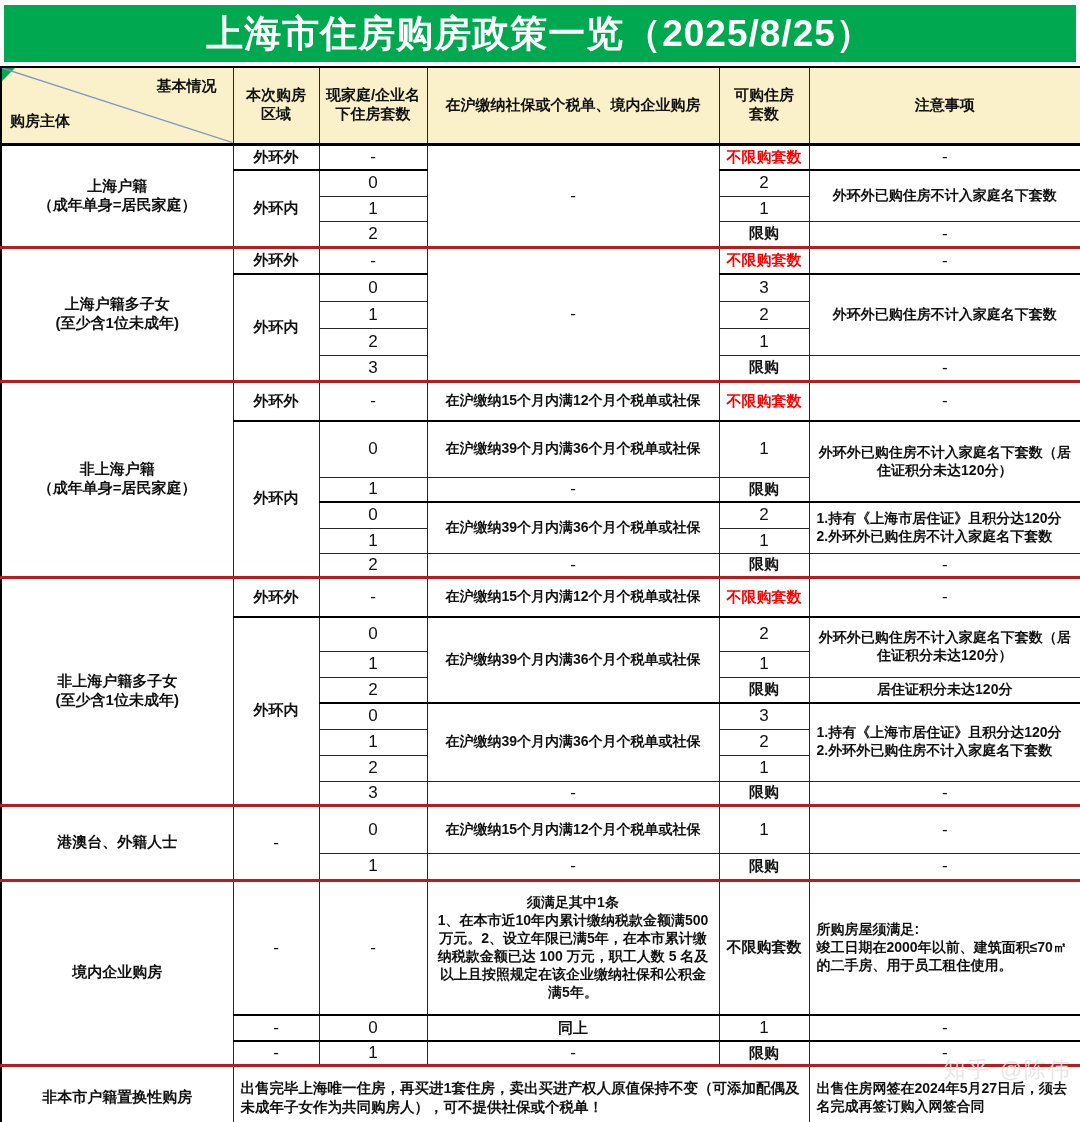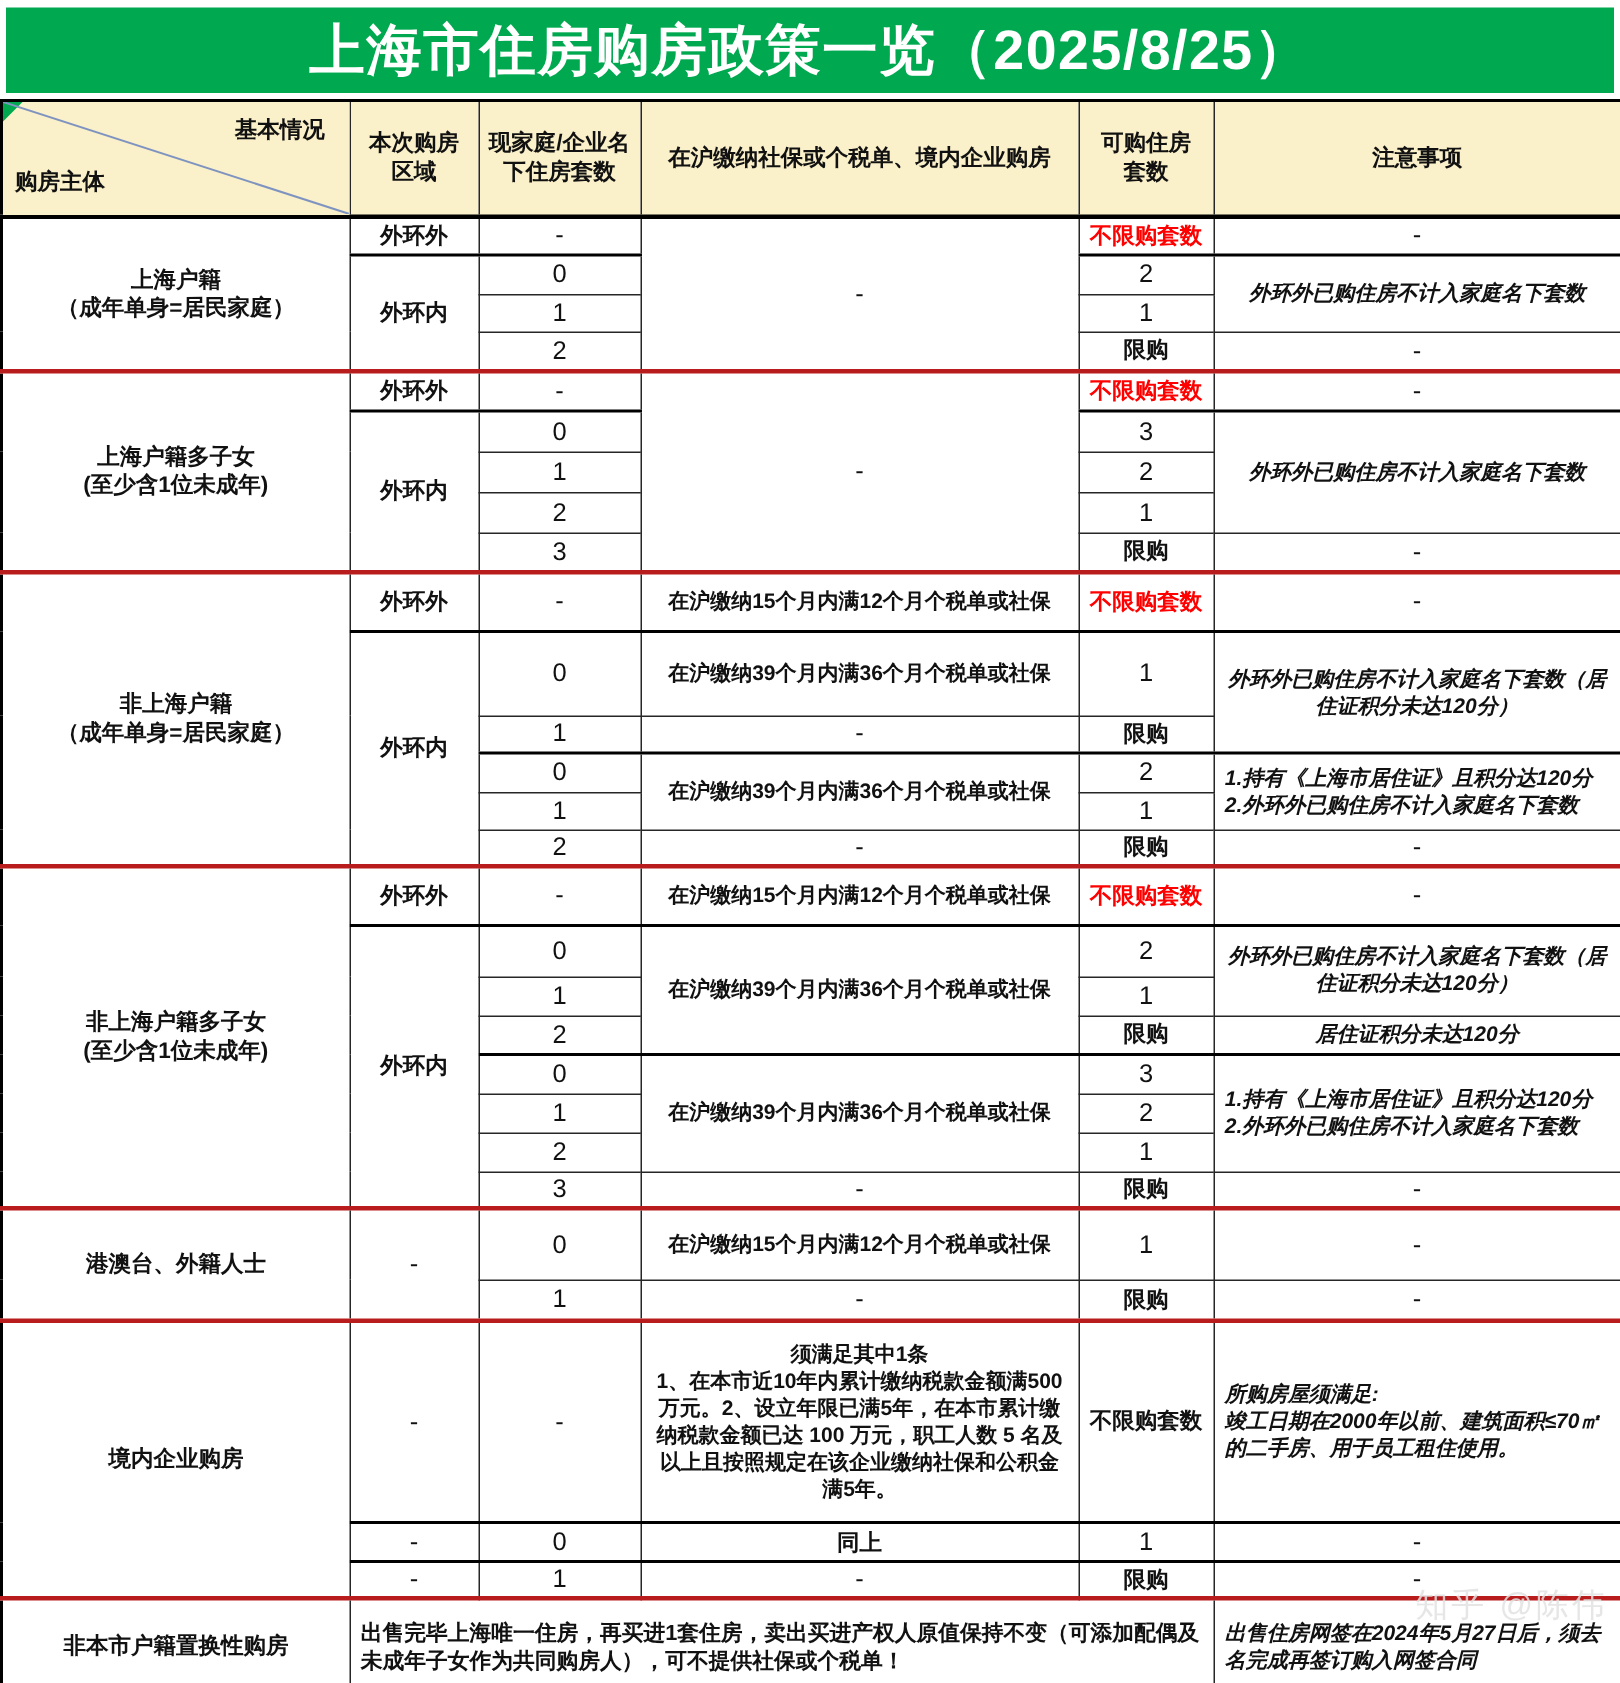--- a/index.html
+++ b/index.html
@@ -11,21 +11,21 @@
   td,th{border:1px solid #262626;text-align:center;vertical-align:middle;font-size:15px;font-weight:700;padding:1px 3px;overflow:hidden;}
   thead th{background:#faf0c9;border-bottom:3px solid #000;}
   .pre{white-space:pre-line;}
   .st{border-top:3px solid #b91c1c;}
   .mt{border-top:2px solid #000;}
   .num{font-weight:400;font-size:17px;font-family:"Liberation Sans",sans-serif;}
   .red{color:#fe0000;}
   .left{text-align:left;padding:2px 7px;}
   .tax{font-size:14px;text-align:center;}
   .subject{font-size:15px;}
-  .notecell{font-size:14px;font-style:italic;}
+  .notecell{font-size:14px;}
   .corner{position:relative;padding:0;}
   .corner .c-top{position:absolute;top:9px;right:16px;font-family:Liberation Serif, serif;}
   .corner .c-bottom{position:absolute;bottom:12px;left:8px;}
   .corner svg{position:absolute;left:0;top:0;width:100%;height:100%;display:block;}
   .tri{position:absolute;top:0;left:0;width:0;height:0;border-top:13px solid #00a850;border-right:13px solid transparent;}
   .watermark{position:absolute;top:1050px;right:8px;font-size:22px;font-weight:400;color:rgba(226,226,226,0.85);letter-spacing:2px;pointer-events:none;}
 </style>
 </head>
 <body>
 

